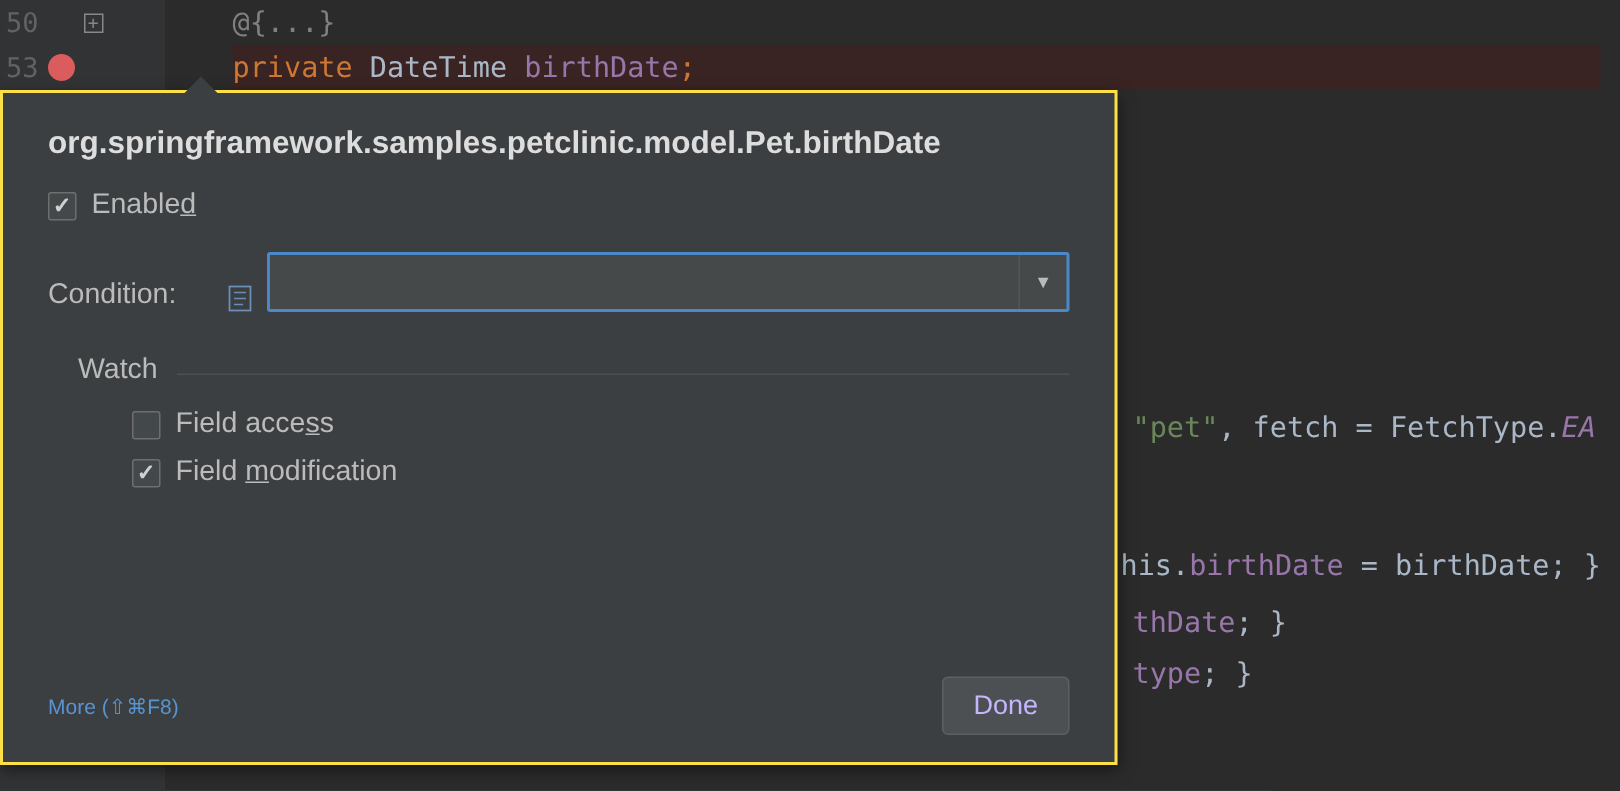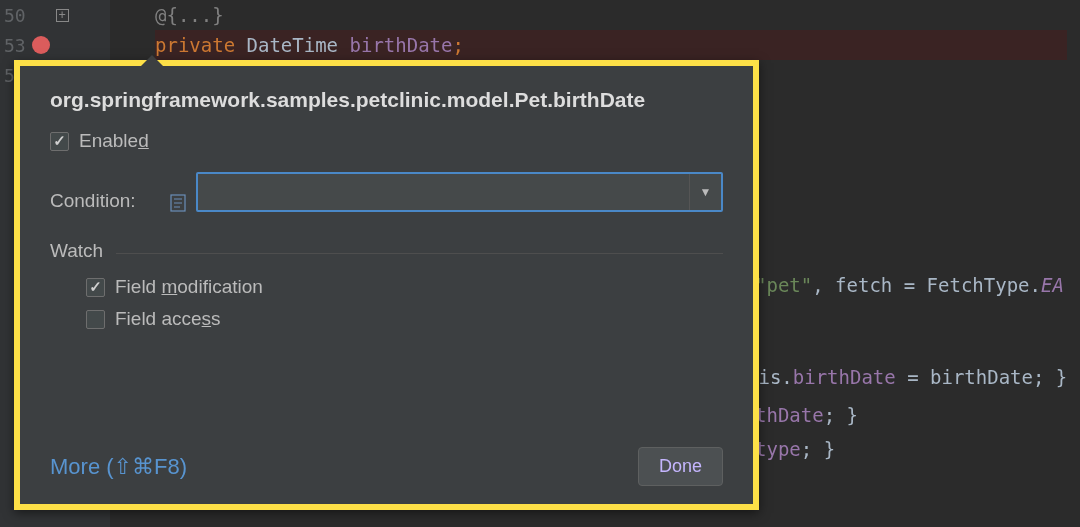--- a/index.html
+++ b/index.html
@@ -63,26 +63,26 @@
     .kw { color: #cc7832; }
     .type { color: #a9b7c6; }
     .ident { color: #9876aa; }
     .str { color: #6a8759; }
     .fold-region { color: #808080; }
     .semi { color: #cc7832; }
     .punc { color: #a9b7c6; }
 
     .popup {
       position: absolute;
-      left: 14px;
+      left: 0;
       top: 60px;
       width: 745px;
       height: 450px;
       background: #3c3f41;
-      border: 6px solid #fde047;
+      border: 2px solid #fde047;
       box-shadow: 0 3px 10px rgba(0,0,0,0.5);
       padding: 22px 30px 16px 30px;
       color: #bbbbbb;
       font-size: 19px;
     }
     .popup-arrow {
       position: absolute;
       top: -11px; left: 120px;
       width: 0; height: 0;
       border-left: 12px solid transparent;
@@ -177,20 +177,21 @@
       height: 100%;
       border-left: 1px solid #555;
       display: flex;
       justify-content: center;
       align-items: center;
       color: #bbbbbb;
       font-size: 12px;
     }
     .watch-section {
       margin-bottom: 10px;
+      margin-left: 20px;
     }
     .watch-title {
       color: #bbbbbb;
       margin-bottom: 14px;
       position: relative;
     }
     .watch-title::after {
       content: "";
       position: absolute;
       left: 66px;
@@ -209,21 +210,21 @@
       position: absolute;
       bottom: 18px;
       left: 30px;
       right: 30px;
       display: flex;
       justify-content: space-between;
       align-items: center;
     }
     .more-link {
       color: #5894d0;
-      font-size: 22px;
+      font-size: 14px;
     }
     .done-btn {
       background: #4c5052;
       border: 1px solid #5e6060;
       color: #c4b5fd;
       padding: 8px 20px;
       border-radius: 4px;
       font-size: 18px;
     }
   </style>
@@ -293,26 +294,26 @@
     </span>
     <span class="cond-input">
       <input class="cond-text" value="" style="">
       <span class="dropdown-btn">▼</span>
     </span>
   </div>
 
   <div class="watch-section">
     <div class="watch-title">Watch</div>
     <div class="watch-row">
+      <span class="checkbox"></span>
+      <span class="label"><span>Field acce</span><span class="mnemonic">s</span><span>s</span></span>
+    </div>
+    <div class="watch-row">
       <span class="checkbox checked"></span>
       <span class="label"><span>Field </span><span class="mnemonic">m</span><span>odification</span></span>
-    </div>
-    <div class="watch-row">
-      <span class="checkbox"></span>
-      <span class="label"><span>Field acce</span><span class="mnemonic">s</span><span>s</span></span>
     </div>
   </div>
 
   <div class="footer">
     <span class="more-link">More (⇧⌘F8)</span>
     <span class="done-btn">Done</span>
   </div>
 </div>
 
 </body></html>

